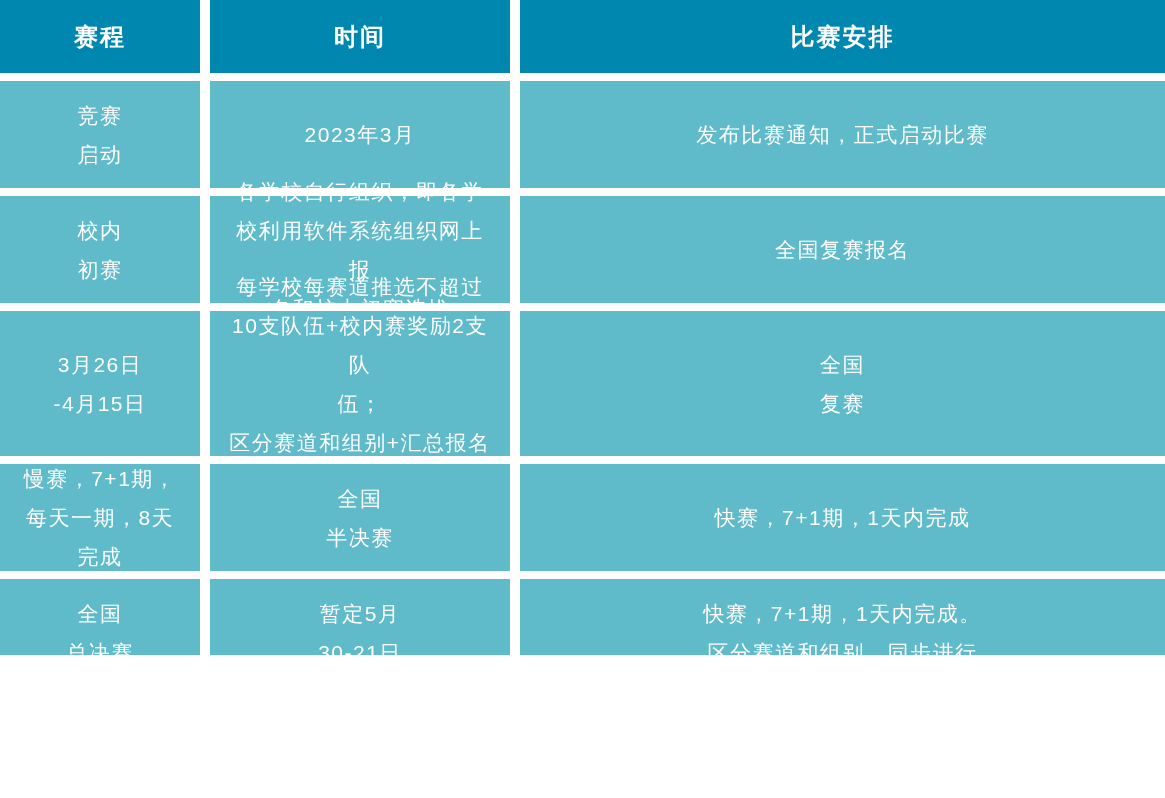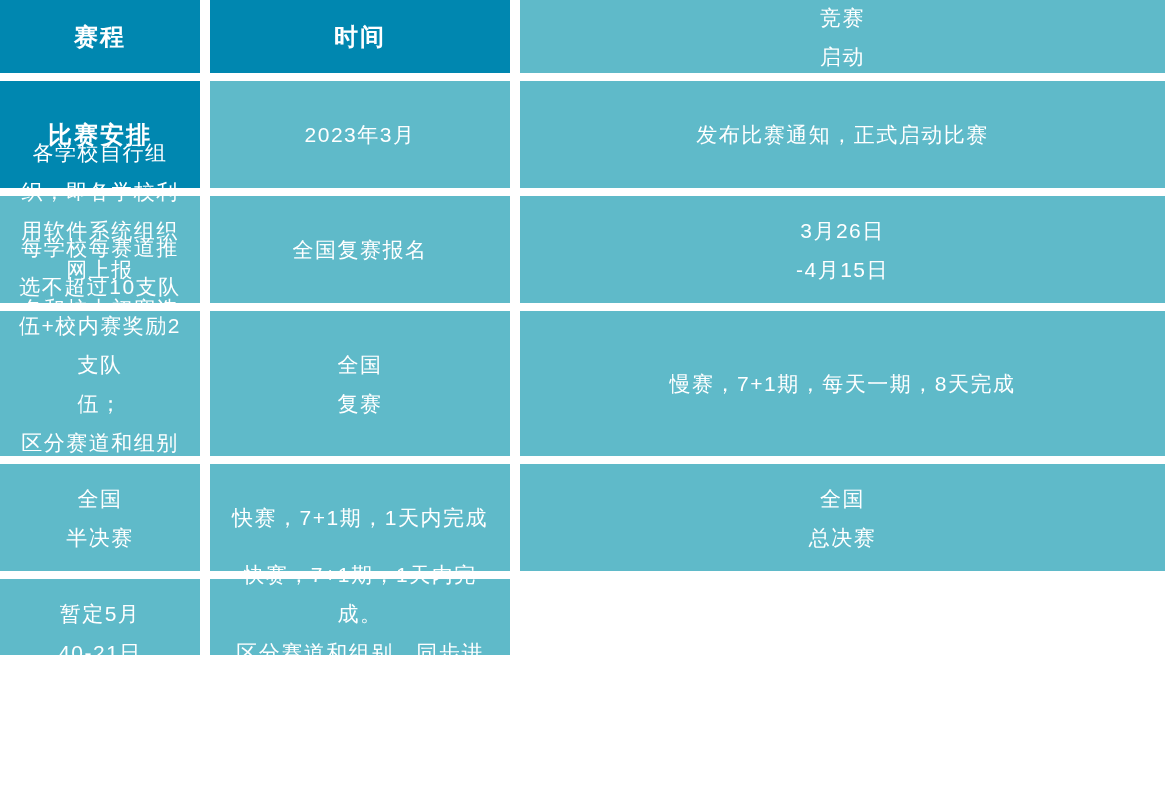--- a/index.html
+++ b/index.html
@@ -41,27 +41,29 @@
     line-height: 39px;
     letter-spacing: 1.5px;
   }
 </style>
 </head>
 <body>
 
 <div class="stage-table">
   <div class="cell th">赛程</div>
   <div class="cell th">时间</div>
+  <div class="cell th">比赛安排</div>
+
   <div class="cell td">竞赛
 启动</div>
-
-  <div class="cell th">比赛安排</div>
   <div class="cell td">2023年3月</div>
   <div class="cell td">发布比赛通知，正式启动比赛</div>
 
+  <div class="cell td">校内
+初赛</div>
   <div class="cell td">各学校自行组织，即各学校利用软件系统组织网上报
 名和校内初赛选拔</div>
 
   <div class="cell td">全国复赛报名</div>
   <div class="cell td">3月26日
 -4月15日</div>
   <div class="cell td">每学校每赛道推选不超过10支队伍+校内赛奖励2支队
 伍；
 区分赛道和组别+汇总报名表盖章扫描件备查</div>
 
@@ -69,16 +71,16 @@
 复赛</div>
   <div class="cell td">慢赛，7+1期，每天一期，8天完成</div>
 
   <div class="cell td">全国
 半决赛</div>
   <div class="cell td">快赛，7+1期，1天内完成</div>
 
   <div class="cell td">全国
 总决赛</div>
   <div class="cell td">暂定5月
-40-21日</div>
+30-21日</div>
   <div class="cell td">快赛，7+1期，1天内完成。
 区分赛道和组别，同步进行</div>
 </div>
 
 </body></html>

